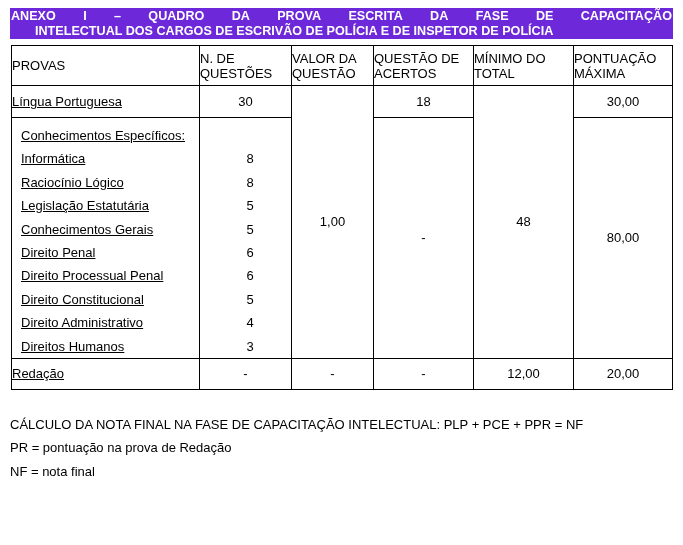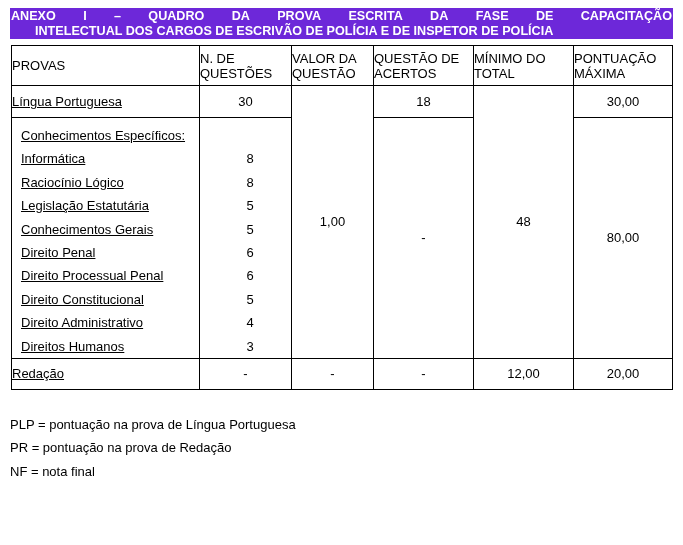--- a/index.html
+++ b/index.html
@@ -120,16 +120,16 @@
       <td class="num">-</td>
       <td class="num">-</td>
       <td class="num">-</td>
       <td class="num">12,00</td>
       <td class="num">20,00</td>
     </tr>
   </tbody>
 </table>
 
 <div class="notes">
-  <div class="note-line">PLP = pontuação na prova de Língua Portuguesa</div>
+  <div class="note-line">CÁLCULO DA NOTA FINAL NA FASE DE CAPACITAÇÃO INTELECTUAL: PLP + PCE + PPR = NF</div>
   <div class="note-line">PR = pontuação na prova de Redação</div>
   <div class="note-line">NF = nota final</div>
 </div>
 
 </body></html>

